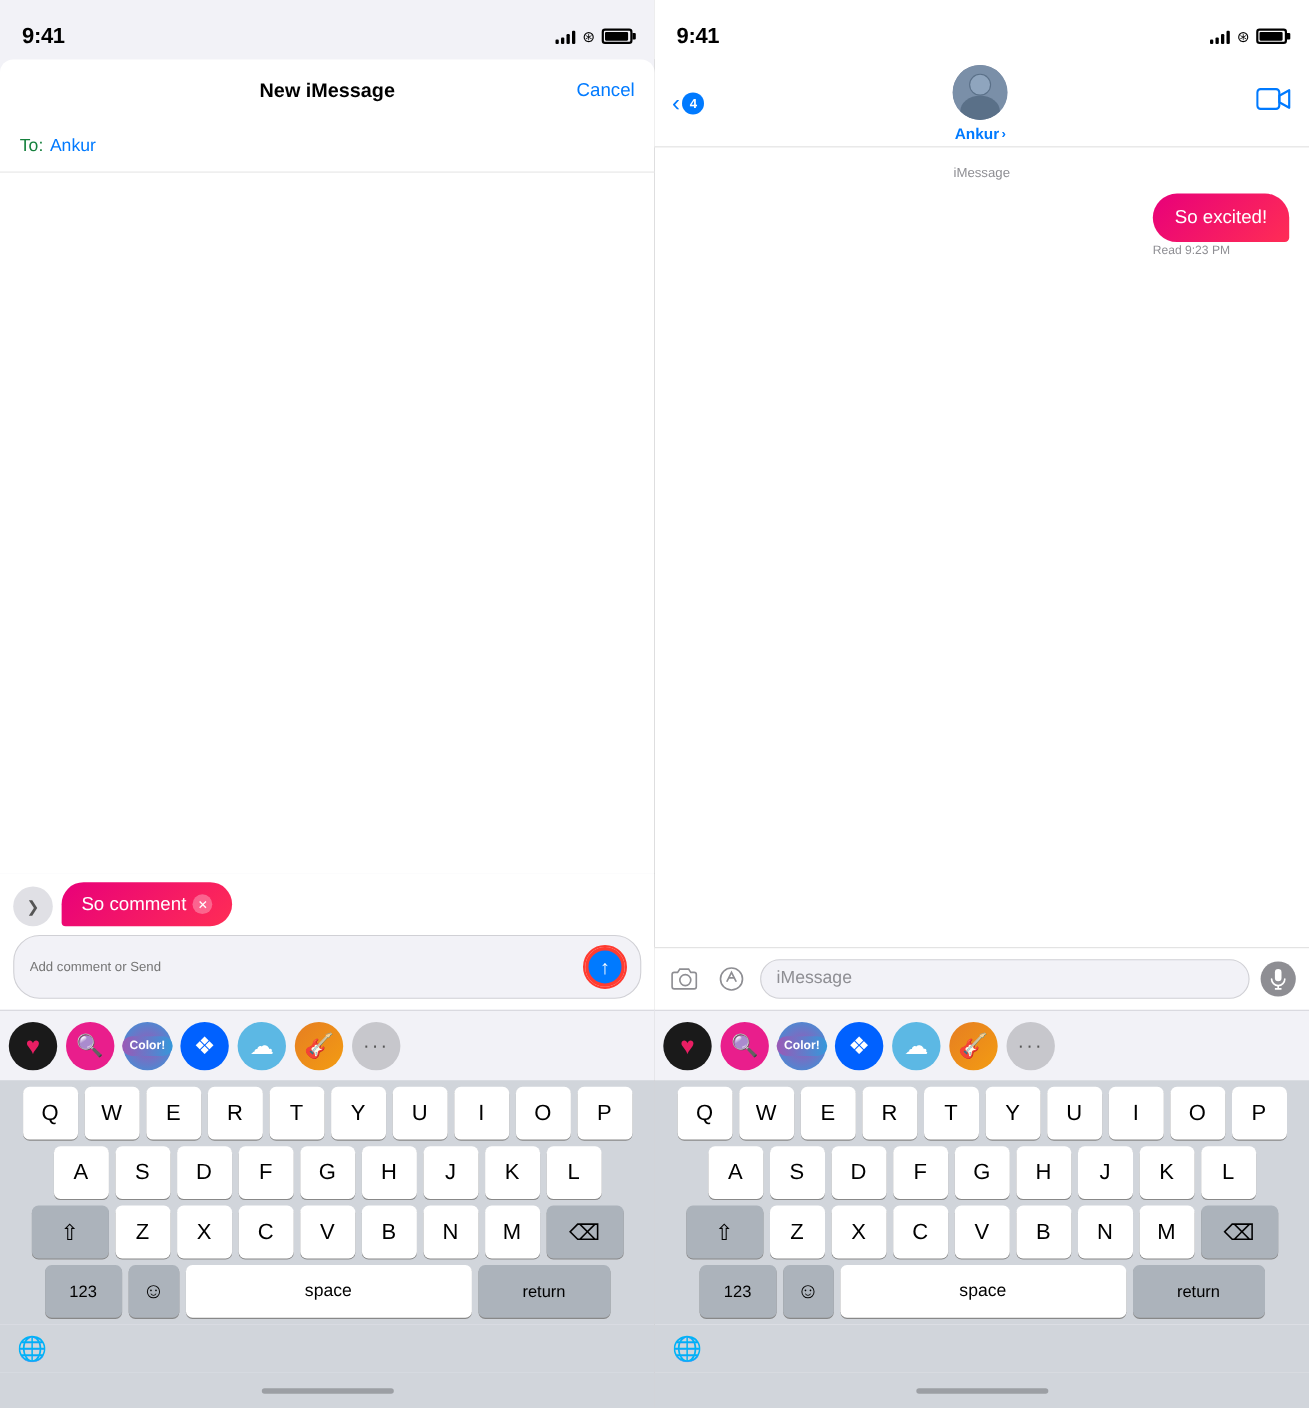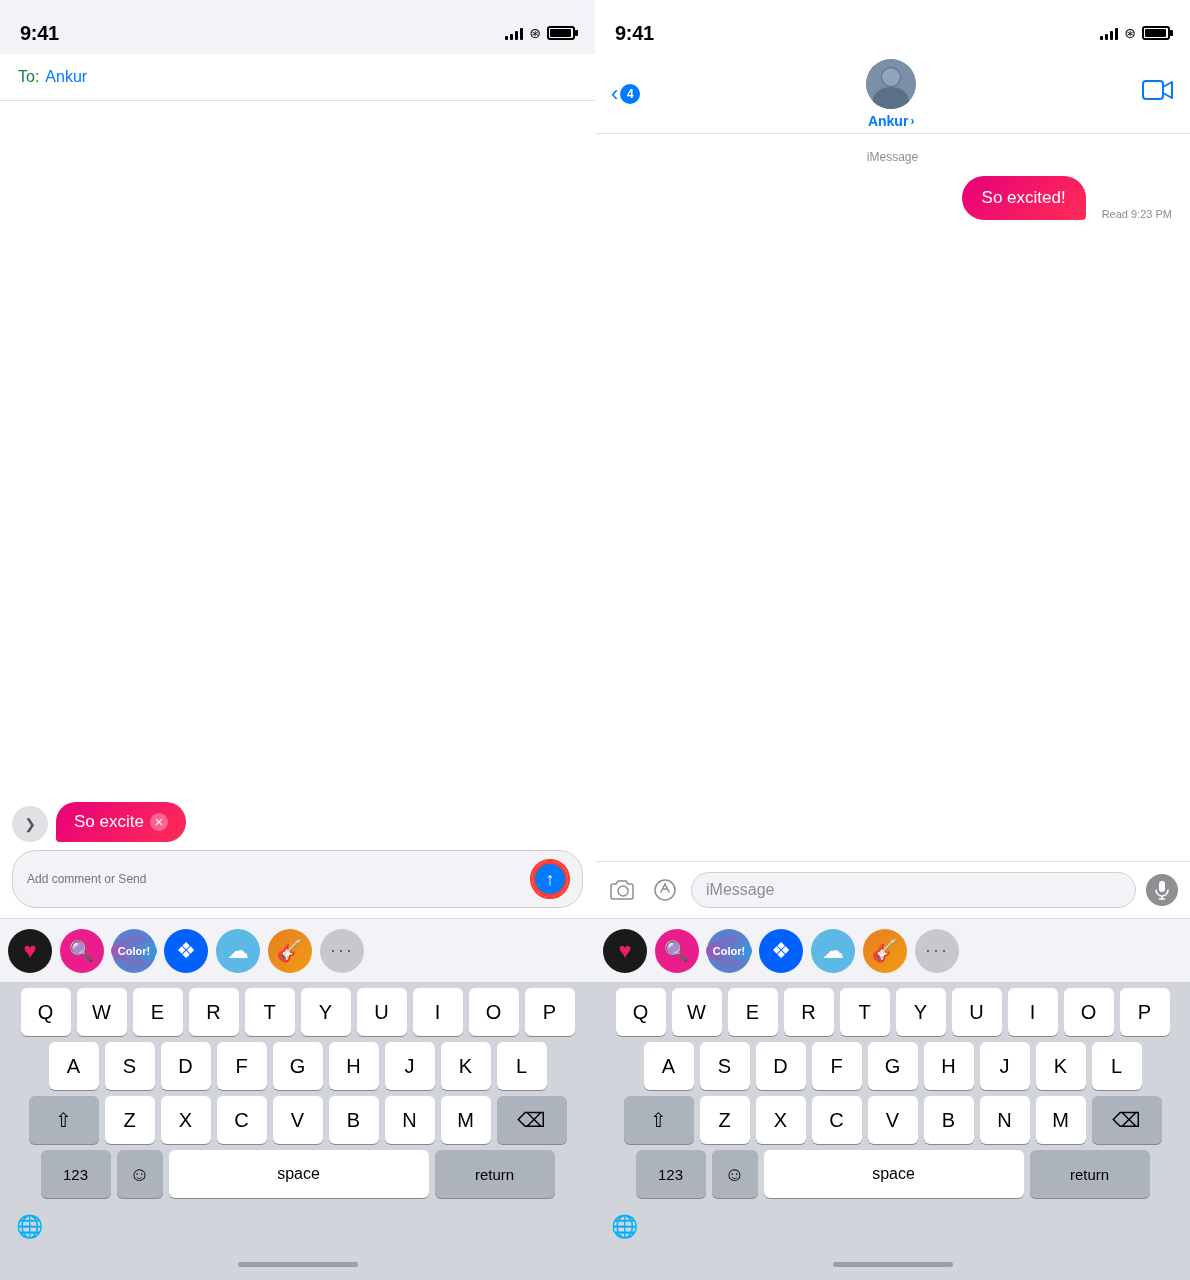--- a/index.html
+++ b/index.html
@@ -460,23 +460,23 @@
       color: #8e8e93;
     }
     .chat-messages {
       display: flex;
       flex-direction: column;
       gap: 4px;
     }
     .message-out {
       align-self: flex-end;
       display: flex;
-      flex-direction: row;
-      align-items: flex-end;
-      gap: 16px;
+      flex-direction: column;
+      align-items: flex-start;
+      gap: 2px;
     }
     .bubble-out {
       background: linear-gradient(135deg, #e8007a, #ff2d55);
       color: #fff;
       padding: 12px 20px;
       border-radius: 22px 22px 4px 22px;
       font-size: 17px;
       font-weight: 400;
       max-width: 280px;
     }
@@ -541,33 +541,37 @@
         <span style="height:9px"></span>
         <span style="height:12px"></span>
       </div>
       <span class="wifi-icon">⊛</span>
       <div class="battery-icon">
         <div class="battery-fill"></div>
       </div>
     </div>
   </div>
 
+  <div class="nav-bar-left">
+    <span class="nav-title">New iMessage</span>
+    <span class="nav-cancel-btn">Cancel</span>
+  </div>
 
   <div class="to-field">
     <span class="to-label">To:</span>
     <span class="to-value">Ankur</span>
   </div>
 
   <div class="message-area-left"></div>
 
   <div class="tapback-area">
     <div class="tapback-bubble-row">
       <div class="expand-btn">❯</div>
       <div class="tapback-pill">
-        <span>So excite</span>
+        <span>So comment</span>
         <span class="tapback-x">✕</span>
       </div>
     </div>
     <div class="comment-input-row">
       <input class="comment-input" placeholder="Add comment or Send" style="">
       <div class="send-btn-circle">
         <span class="send-arrow">↑</span>
       </div>
     </div>
   </div>

